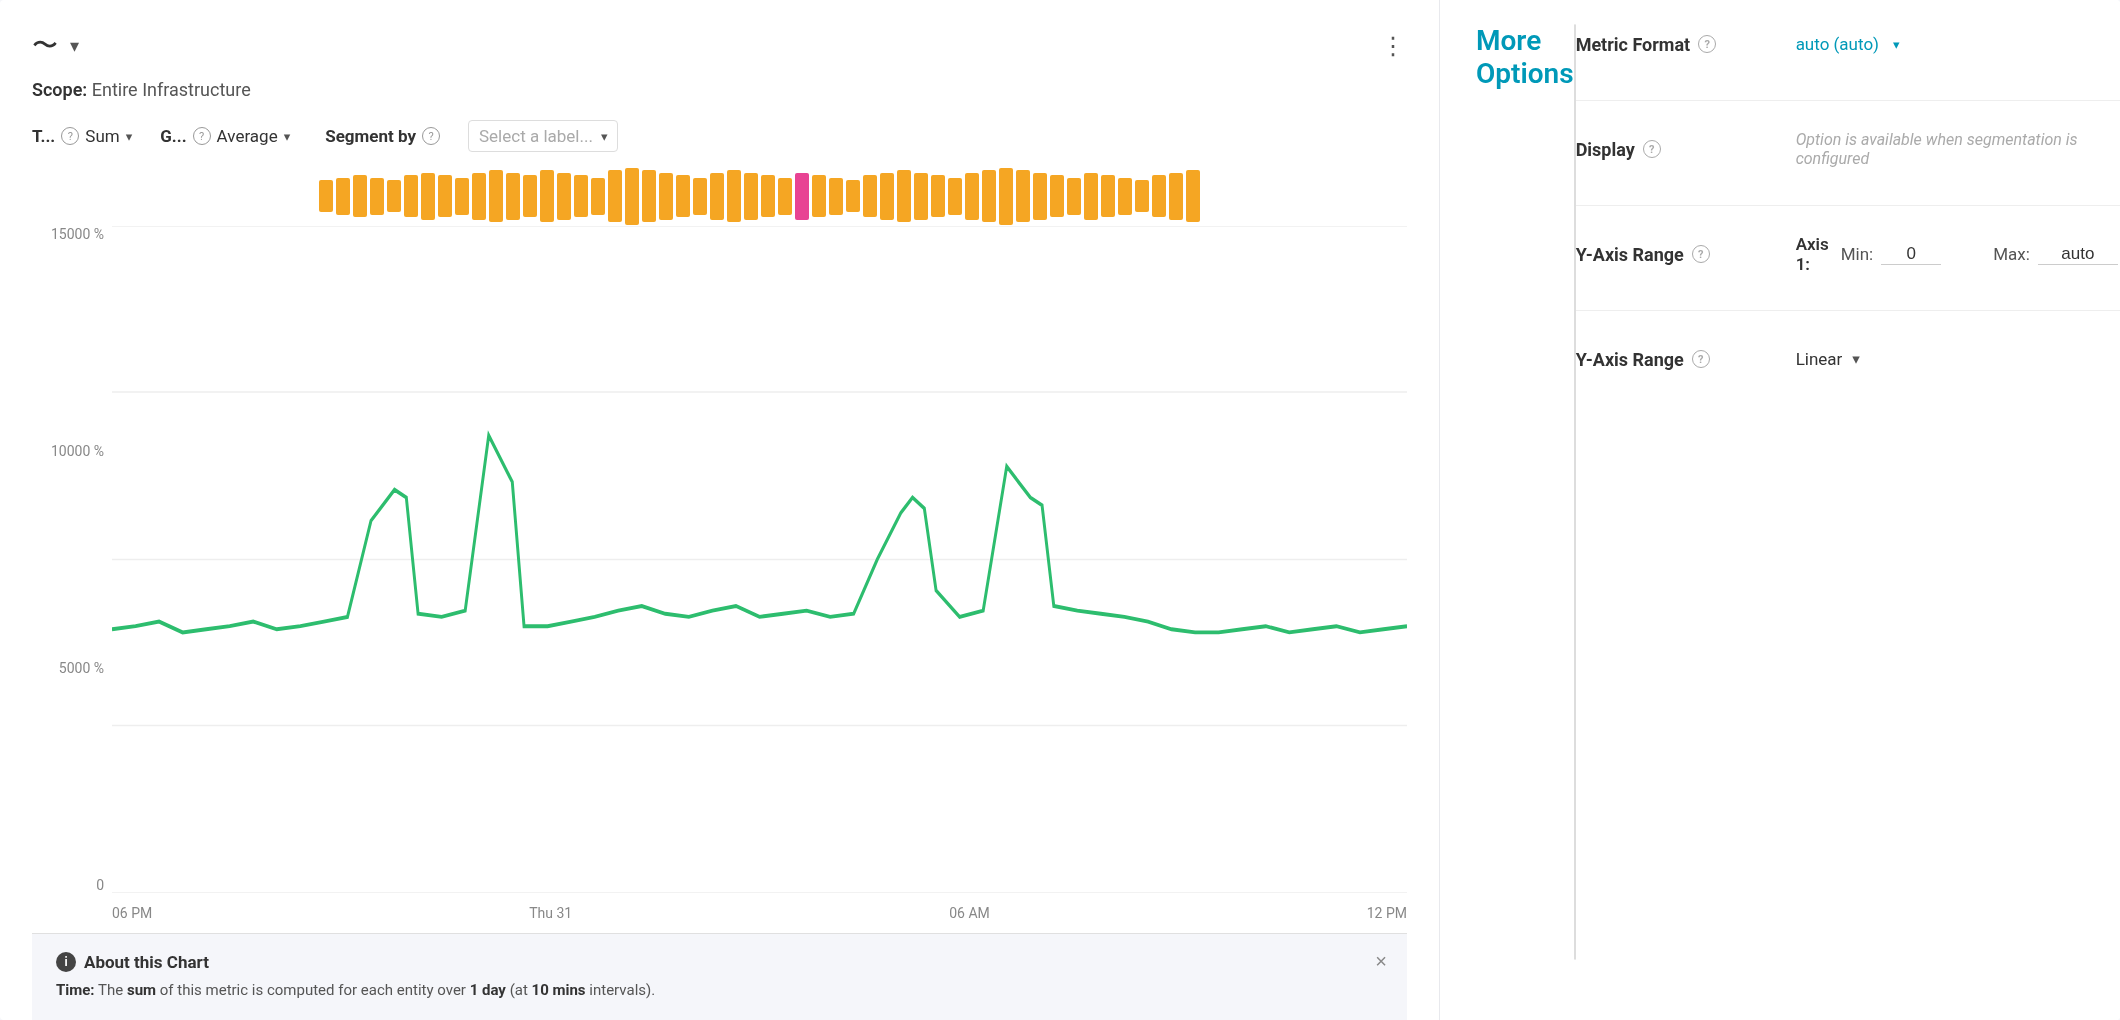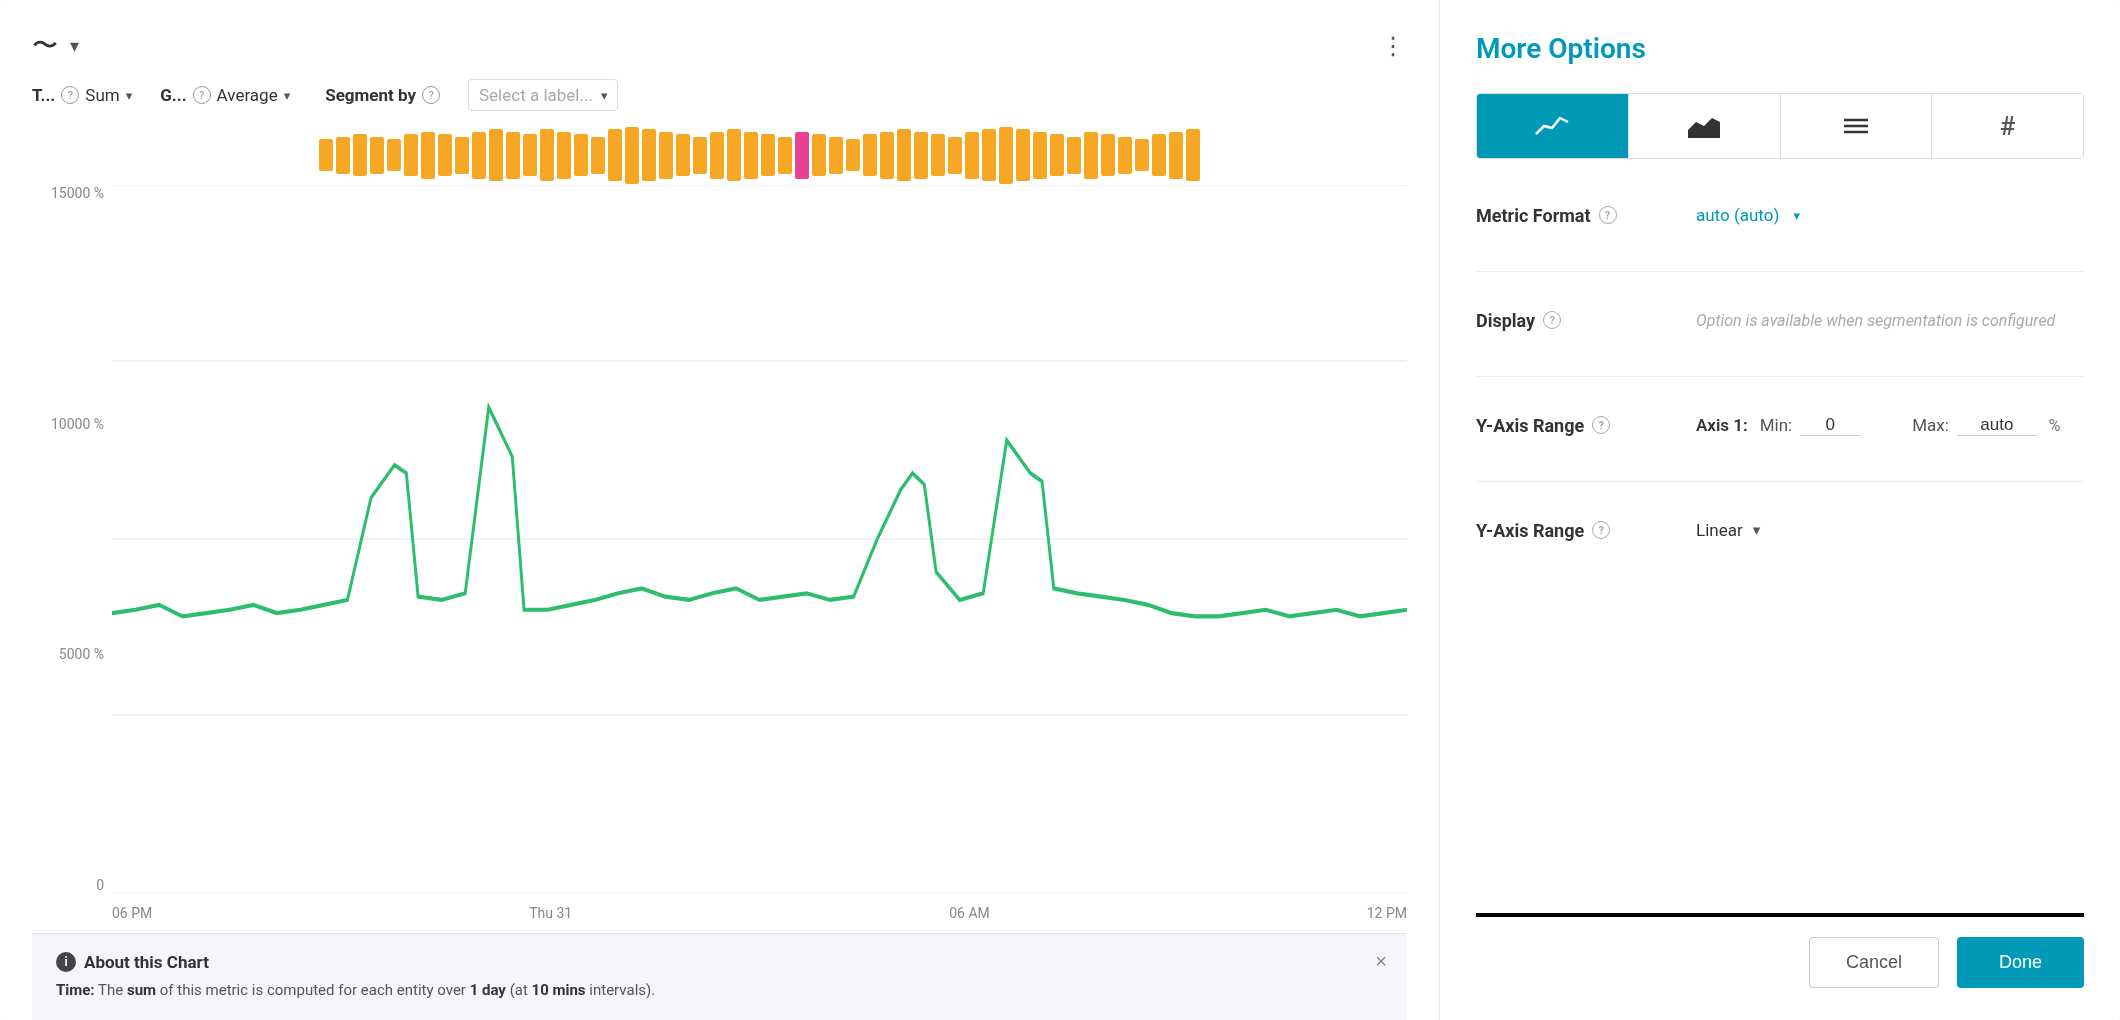--- a/index.html
+++ b/index.html
@@ -232,22 +232,22 @@
       font-size: 20px;
       color: #888;
       cursor: pointer;
       background: none;
       border: none;
     }
     
     .right-panel {
       width: 680px;
       display: flex;
-      flex-direction: column;
-      padding: 32px 36px;
+      flex-direction: row;
+      padding: 24px 36px;
       background: #fff;
     }
     .more-options-title {
       font-size: 28px;
       font-weight: 600;
       color: #0099b8;
       margin-bottom: 28px;
     }
     .chart-type-tabs {
       display: flex;
@@ -411,20 +411,24 @@
   <div class="left-panel">
 
     <div class="header-row">
       <div class="title-area">
         <span class="metric-icon">〜</span>
         <span class="dropdown-arrow">▾</span>
       </div>
       <span class="more-options-icon">⋮</span>
     </div>
 
+    <div class="scope-row">
+      <span class="scope-label">Scope:</span>
+      <span>Entire Infrastructure</span>
+    </div>
 
     <div class="controls-row">
       <div class="control-group">
         <span class="control-label">T...</span>
         <span class="help-icon">?</span>
         <span class="select-value">Sum</span>
         <span class="select-arrow">▾</span>
       </div>
       <div class="control-group">
         <span class="control-label">G...</span>

